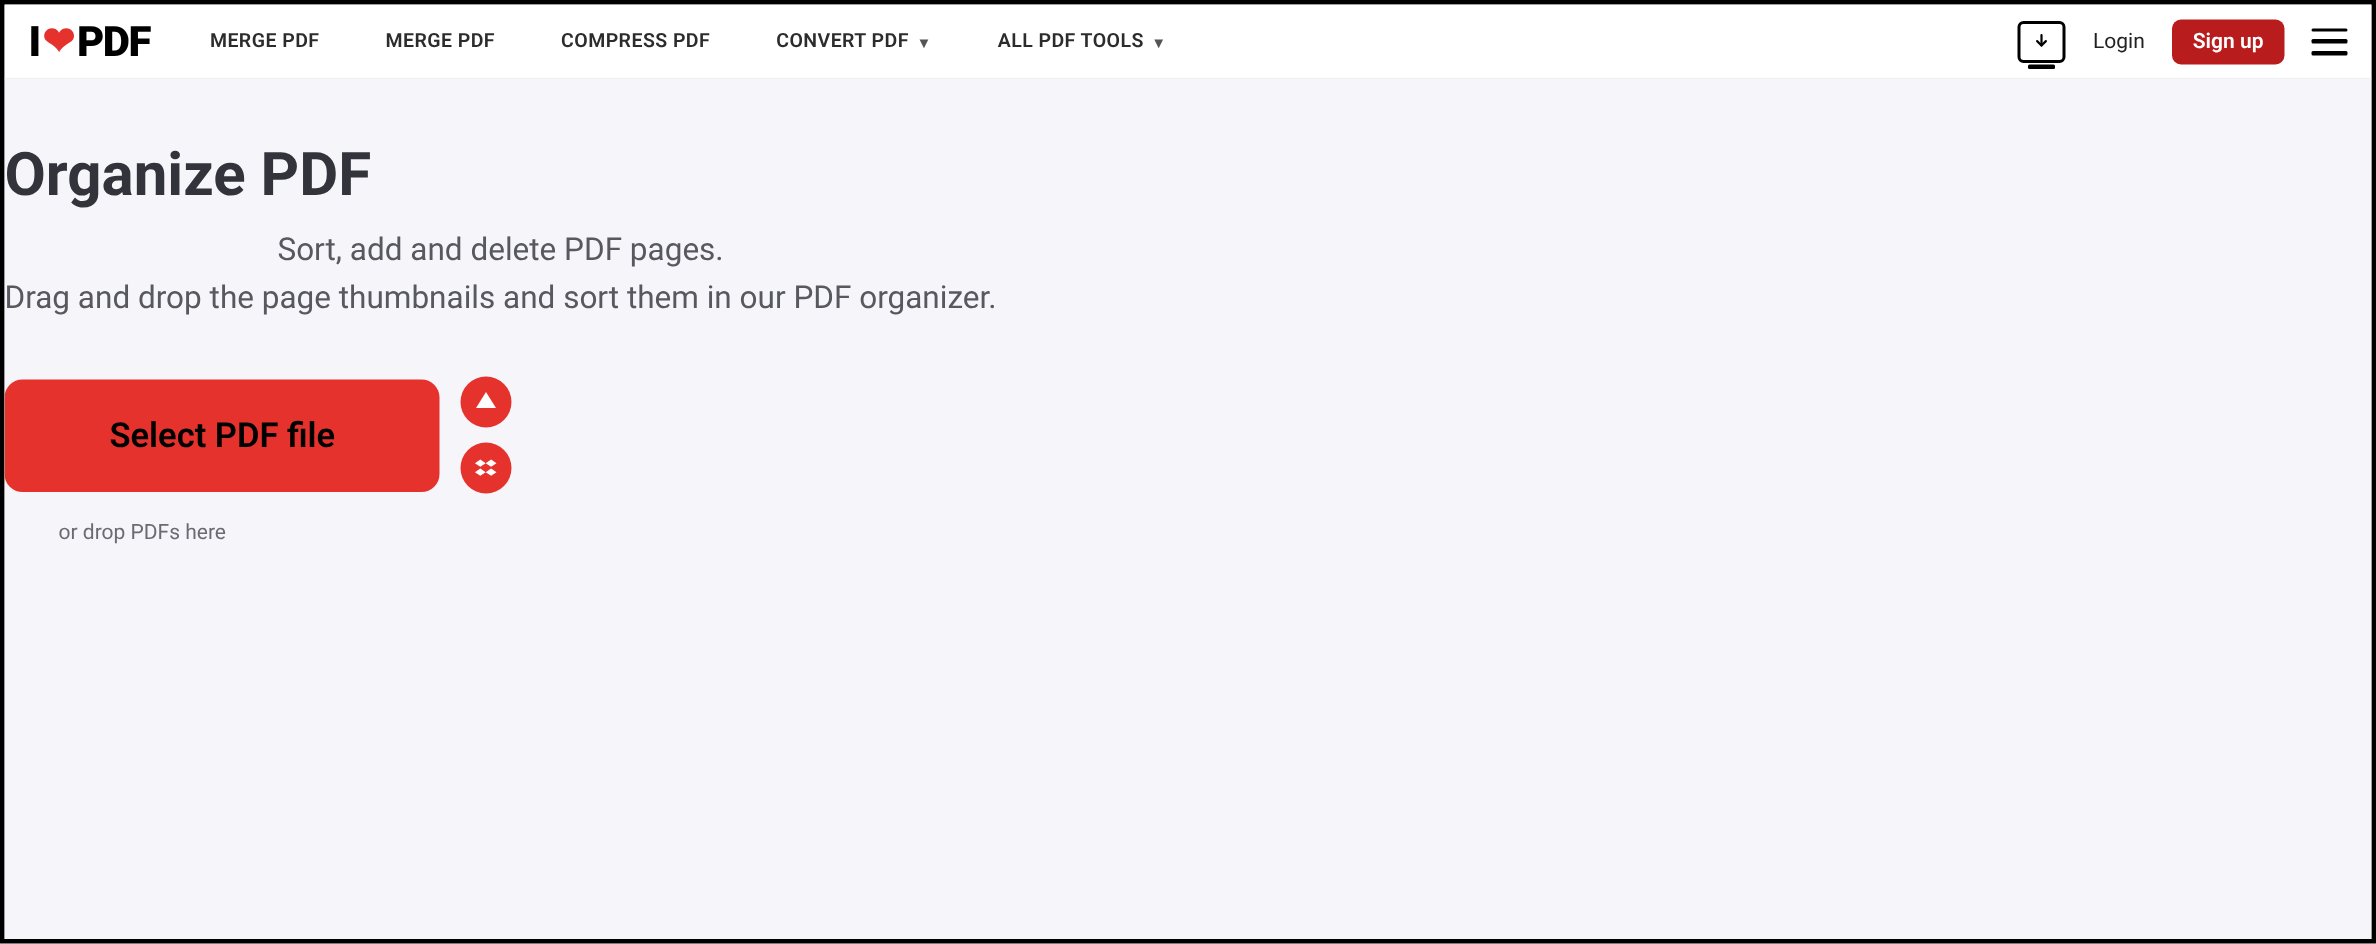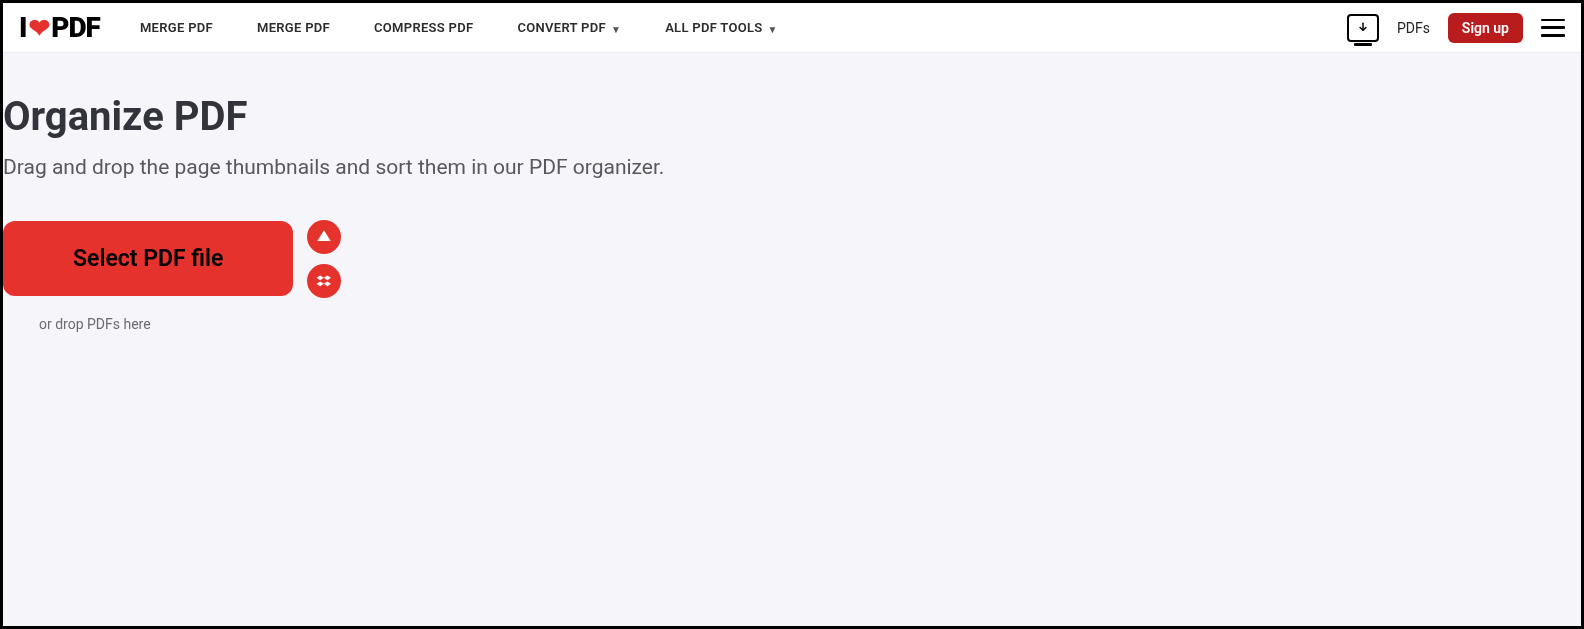--- a/index.html
+++ b/index.html
@@ -195,33 +195,34 @@
     </div>
   </div>
   <div class="spacer"></div>
   <div class="right-actions">
     <div class="download-icon">
       <svg viewBox="0 0 24 24" fill="none" stroke="#000" stroke-width="2.5" stroke-linecap="round" stroke-linejoin="round">
         <line x1="12" y1="4" x2="12" y2="16"></line>
         <polyline points="7,11 12,16 17,11"></polyline>
       </svg>
     </div>
-    <div class="login-link">PDFs</div>
+    <div class="login-link">Login</div>
     <div class="signup-btn">Sign up</div>
     <div class="hamburger">
       <span></span>
         <span></span>
         <span></span>
     </div>
   </div>
 </div>
 
 <div class="main">
   <h1 class="title">Organize PDF</h1>
   <div class="subtitle">
+    <div>Sort, add and delete PDF pages.</div>
     <div>Drag and drop the page thumbnails and sort them in our PDF organizer.</div>
   </div>
   <div class="upload-row">
     <div class="select-btn">Select PDF file</div>
     <div class="cloud-col">
       <div class="cloud-btn">
         <svg viewBox="0 0 24 24">
             <path d="M12 2 L22 18 L2 18 Z M7 18 L12 10 L17 18 Z" fill="#fff"></path>
           </svg>
       </div>

